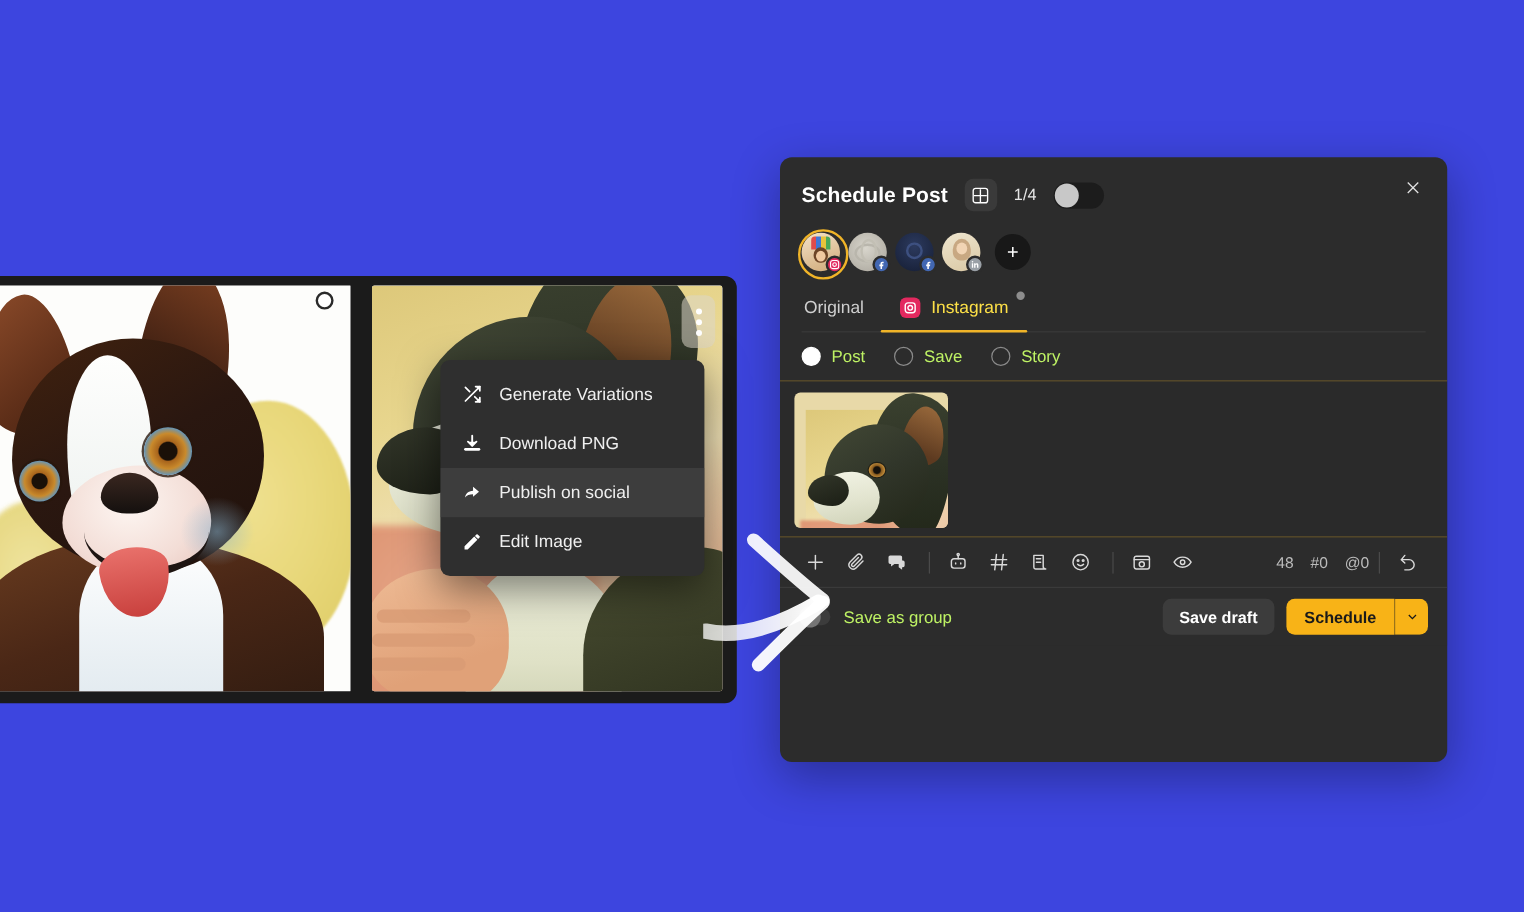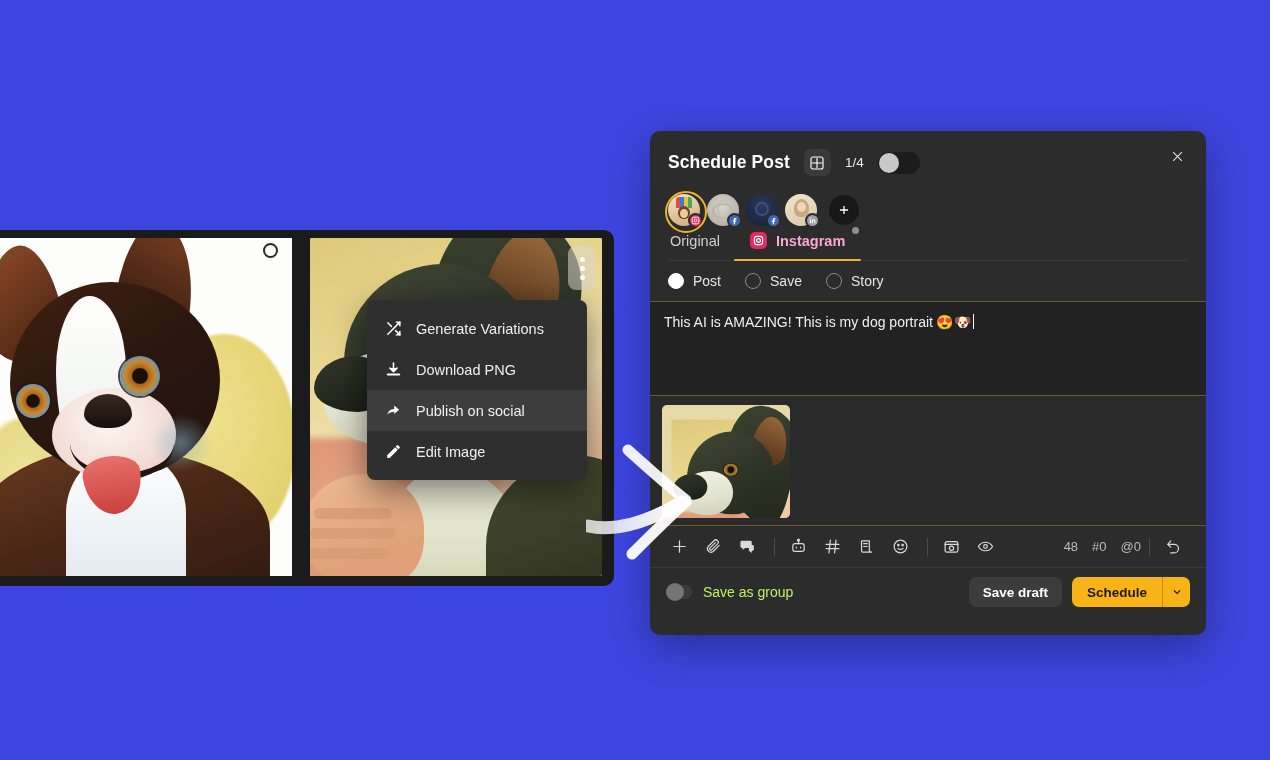--- a/index.html
+++ b/index.html
@@ -273,50 +273,50 @@
   .badge.fb { background:#4267b2; }
   .badge.li { background:#9aa0a6; }
   .add-btn {
     width:30px; height:30px; border-radius:50%; background:#181818;
     display:flex; align-items:center; justify-content:center; cursor:pointer;
     margin-left:5px; flex:0 0 30px;
   }
   .add-btn svg { width:14px; height:14px; stroke:#fff; stroke-width:2.2; }
 
   .tabs {
-    display:flex; align-items:flex-end; gap:26px; margin-top:2px;
+    display:flex; align-items:flex-end; gap:26px; margin-top:18px;
     border-bottom:1px solid #3a3a3a;
     position:relative;
   }
   .tab {
     display:flex; align-items:center; gap:9px;
     padding:4px 2px 11px 2px; font-size:14.5px; color:#cfcfcf;
     cursor:pointer; position:relative;
   }
-  .tab.active { color:#f9a8d4; font-weight:700; }
+  .tab.active { color:#fde047; font-weight:400; }
   .tab.active::after {
     content:''; position:absolute; left:-14px; right:-14px; bottom:-1px; height:2.5px;
     background:#f0b428; border-radius:2px;
   }
   .tab .ig-ic { width:17px; height:17px; border-radius:5px; background:#e3295f;
     display:flex; align-items:center; justify-content:center; }
   .tab .ig-ic svg { width:11px; height:11px; }
   .tab .dot { position:absolute; right:-12px; top:-1px; width:7px; height:7px;
     border-radius:50%; background:#8d8d8d; }
 
   .radios {
     display:flex; align-items:center; gap:10px;
     padding:12px 18px; border-bottom:1px solid #6e5a2a;
   }
   .radio { display:flex; align-items:center; gap:9px; margin-right:14px; cursor:pointer; }
   .radio .rc {
     width:16px; height:16px; border-radius:50%; border:1.5px solid #8b8b8b;
   }
   .radio.on .rc { background:#ffffff; border-color:#ffffff; }
-  .radio span { font-size:14px; color:#e5e5e5; }
+  .radio span { font-size:14px; color:#bef264; }
 
   .editor {
     height:94px; background:#222222; padding:11px 14px;
     font-size:14px; color:#f0f0f0; line-height:1.4;
     border-bottom:1px solid #6e5a2a;
   }
   .caret { display:inline-block; width:1px; height:15px; background:#fff;
     vertical-align:-2px; margin-left:1px; }
 
   .attach-area {
@@ -593,23 +593,20 @@
     <label class="radio">
       <span class="rc"></span>
       <span>Save</span>
     </label>
     <label class="radio">
       <span class="rc"></span>
       <span>Story</span>
     </label>
   </div>
 
-  <div class="editor">
-    <span>This AI is AMAZING! This is my dog portrait 😍🐶</span><span class="caret"></span>
-  </div>
 
   <div class="attach-area">
     <div class="thumb">
       <div class="dog2" style="position:absolute;inset:0;transform:scale(.46);transform-origin:6% 8%;width:292px;height:338px;">
         <div class="bgwash"></div>
           <div class="bgwash2"></div>
         <div class="neck"></div>
           <div class="ear"></div>
           <div class="headp"></div>
         <div class="muzzle2"></div>

